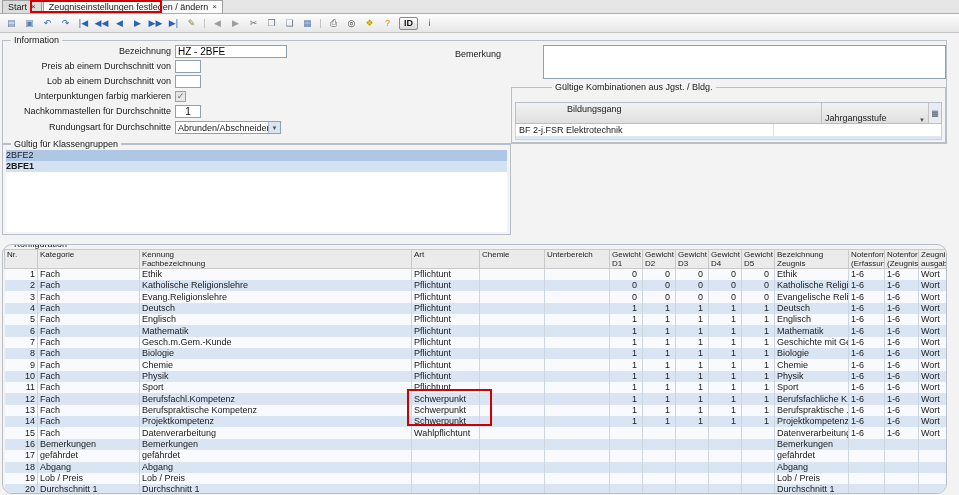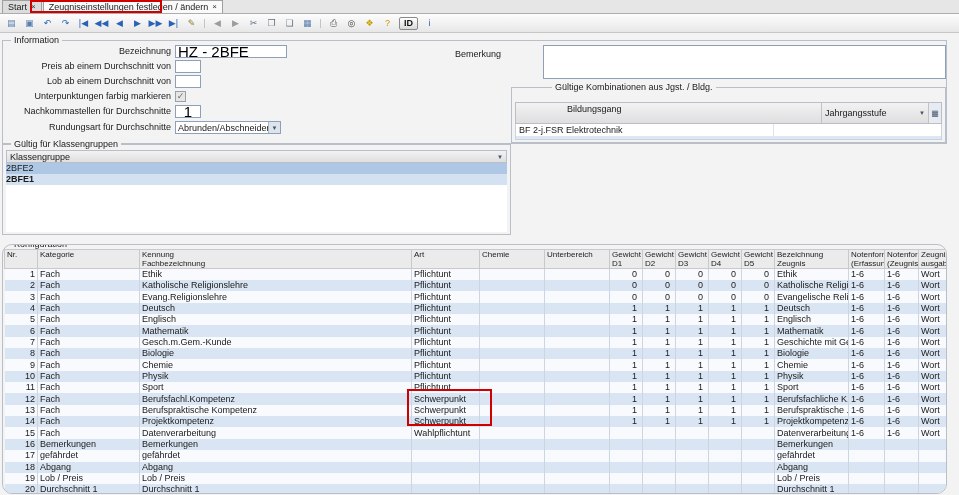--- a/index.html
+++ b/index.html
@@ -49,21 +49,21 @@
   .group-title {
     position: absolute; top: -6px; left: 8px; background: #f3f3f3;
     padding: 0 3px; white-space: nowrap;
   }
 
   
   .form-row { position: absolute; height: 13px; display: flex; align-items: center; }
   .flabel { position: absolute; left: 0; width: 168px; text-align: right; line-height: 13px; }
   .tinput {
     position: absolute; left: 172px; height: 13px; border: 1px solid #8da0b5;
-    background: #fff; font-family: "Liberation Sans", sans-serif; font-size: 15px; padding: 0 2px;
+    background: #fff; font-family: "Liberation Sans", sans-serif; font-size: 10px; padding: 0 2px;
   }
   .checkbox {
     position: absolute; left: 172px; width: 11px; height: 11px;
     border: 1px solid #98a0a8; background: #e6e6e6; color: #6e6e6e;
     font-size: 9px; line-height: 9px; text-align: center;
   }
   .combo {
     position: absolute; left: 172px; width: 106px; height: 13px;
     border: 1px solid #8da0b5; background: #fff; display: flex; align-items: center;
   }
@@ -76,21 +76,21 @@
   .bemerkung-area {
     position: absolute; left: 540px; top: 4px; width: 403px; height: 34px;
     border: 1px solid #8da0b5; background: #fff; resize: none;
     font-family: "Liberation Sans", sans-serif; font-size: 9px;
   }
 
   
   .kb-inner { position: absolute; left: 3px; top: 14px; right: 3px; bottom: 2px; display: flex; flex-direction: column; }
   .kb-header { display: flex; height: 22px; background: linear-gradient(#f2f2f2,#dfdfdf); border: 1px solid #b9bfc9; padding-left: 48px; }
   .kb-h1 { width: 258px; padding: 0 3px; border-right: 1px solid #c2c2c2; line-height: 12px; }
-  .kb-h2 { flex: 1; padding: 0 3px; display: flex; align-items: center; justify-content: space-between; }
+  .kb-h2 { flex: 1; padding: 0 3px; display: flex; align-items: flex-end; justify-content: space-between; }
   .kb-hbtn { width: 13px; border-left: 1px solid #c2c2c2; background: #e8ecf2; display: flex; align-items: center; justify-content: center; font-size: 8px; color: #45556a; }
   .kb-arrow { font-size: 6px; color: #45556a; }
   .kb-row { display: flex; height: 12px; background: #ffffff; border-left: 1px solid #c9d2dd; border-right: 1px solid #c9d2dd; }
   .kb-c1 { width: 258px; padding: 0 3px; border-right: 1px solid #dde4ec; line-height: 12px; white-space: nowrap; overflow: hidden; }
   .kb-c2 { flex: 1; padding: 0 4px; line-height: 12px; }
   .kb-filler { flex: 1; background: #dce7f3; border: 1px solid #c9d2dd; border-top: none; }
 
   
   .kg-inner { position: absolute; left: 3px; top: 5px; right: 3px; bottom: 2px; display: flex; flex-direction: column; }
   .kg-header { height: 13px; background: linear-gradient(#f2f2f2,#dfdfdf); border: 1px solid #b9bfc9; display: flex; align-items: center; justify-content: space-between; padding: 0 3px; }
@@ -290,24 +290,20 @@
           </div>
         </div>
       <div class="kb-filler"></div>
     </div>
   </div>
 </div>
 
 <div class="group" style="left:2px; top:144px; width:509px; height:91px;">
   <span class="group-title">Gültig für Klassengruppen</span>
   <div class="kg-inner">
-    <div class="kg-header">
-      <span>Klassengruppe</span>
-      <span class="kb-arrow">▼</span>
-    </div>
     <div class="kg-list">
 
         <div class="kg-row">2BFE2</div>
 
         <div class="kg-row">2BFE1</div>
       </div>
     <div class="kg-filler"></div>
   </div>
 </div>
 

